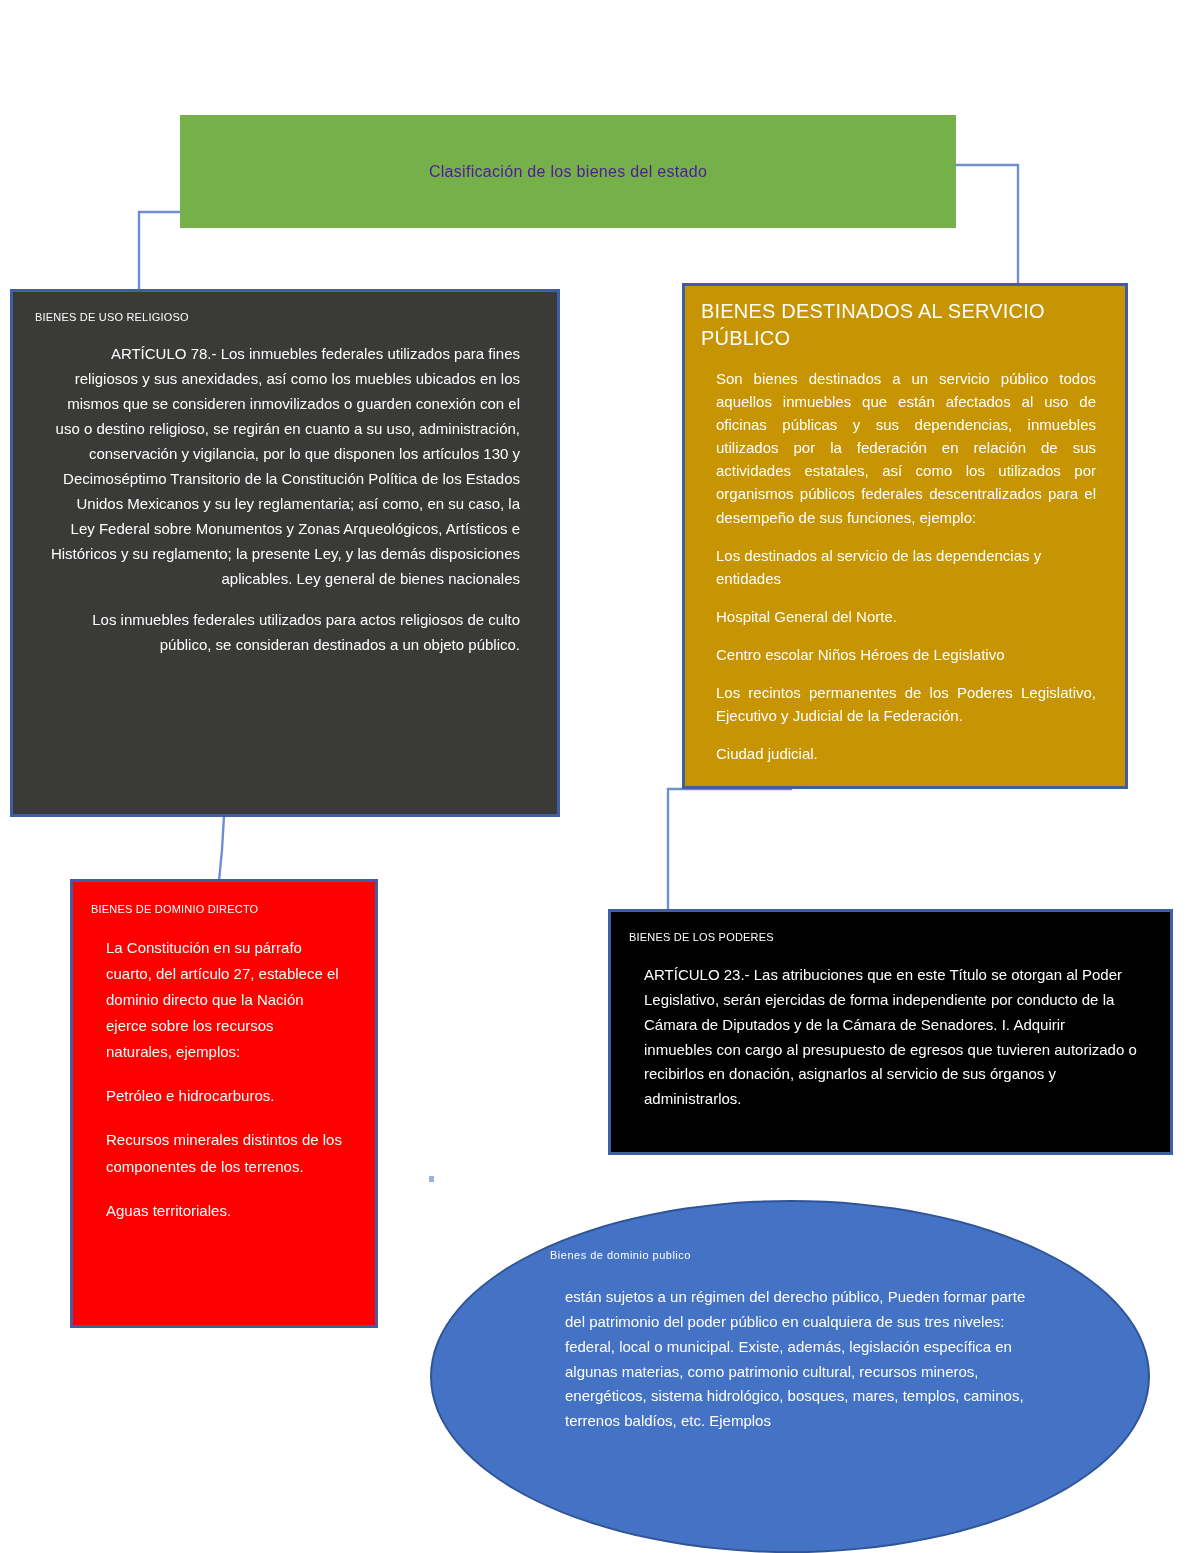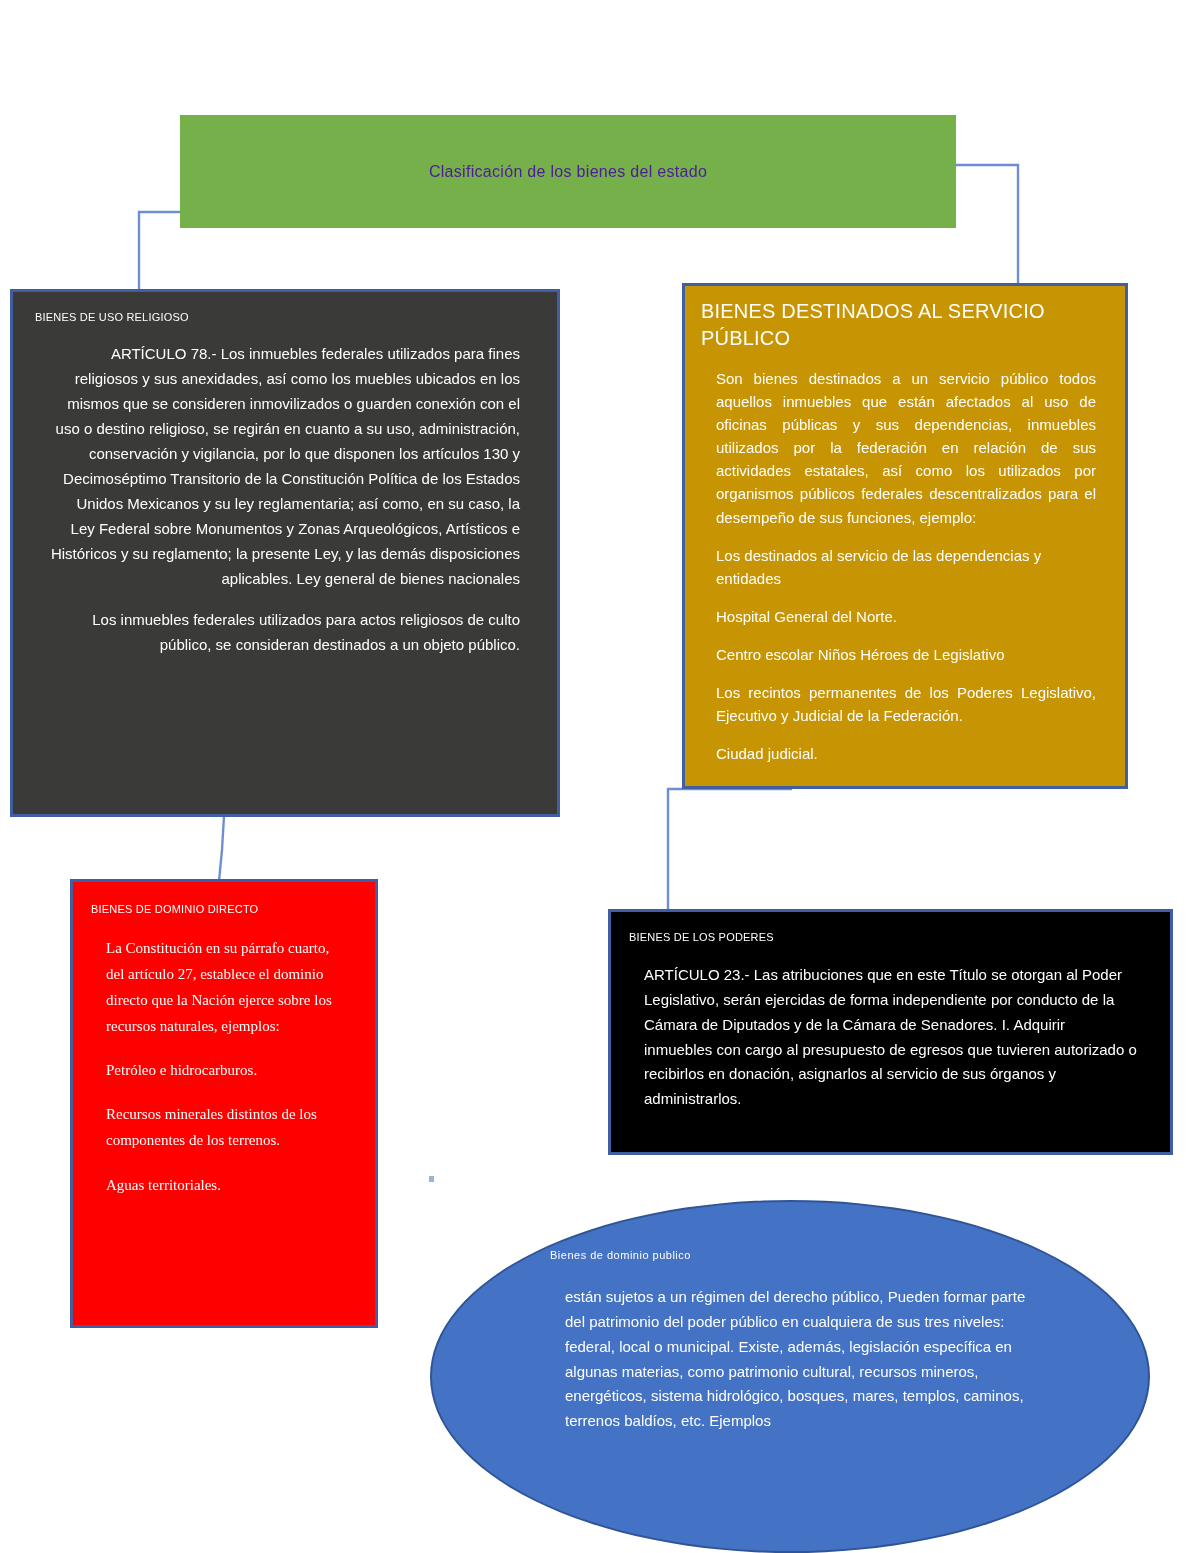--- a/index.html
+++ b/index.html
@@ -99,21 +99,21 @@
   #dominio-box {
     left: 70px;
     top: 879px;
     width: 308px;
     height: 449px;
     background: #ff0000;
     border: 3px solid #3f5fa2;
     padding: 20px 18px 10px 18px;
   }
   #dominio-box .heading { margin-bottom: 18px; }
-  #dominio-box p { line-height: 1.74; font-family: Liberation Serif, serif; }
+  #dominio-box p { line-height: 1.74; }
   #dominio-box p + p { margin-top: 18px; }
 
   
   #poderes-box {
     left: 608px;
     top: 909px;
     width: 565px;
     height: 246px;
     background: #000000;
     border: 3px solid #3f5fa2;

